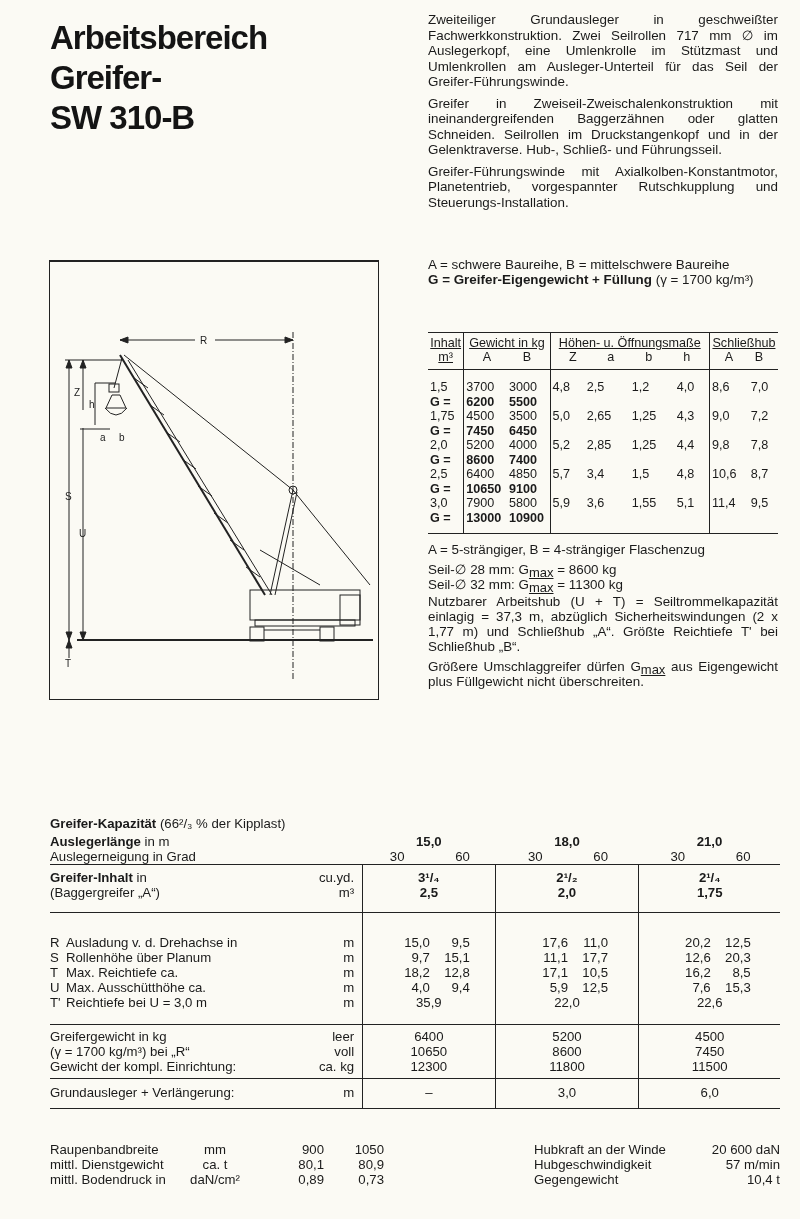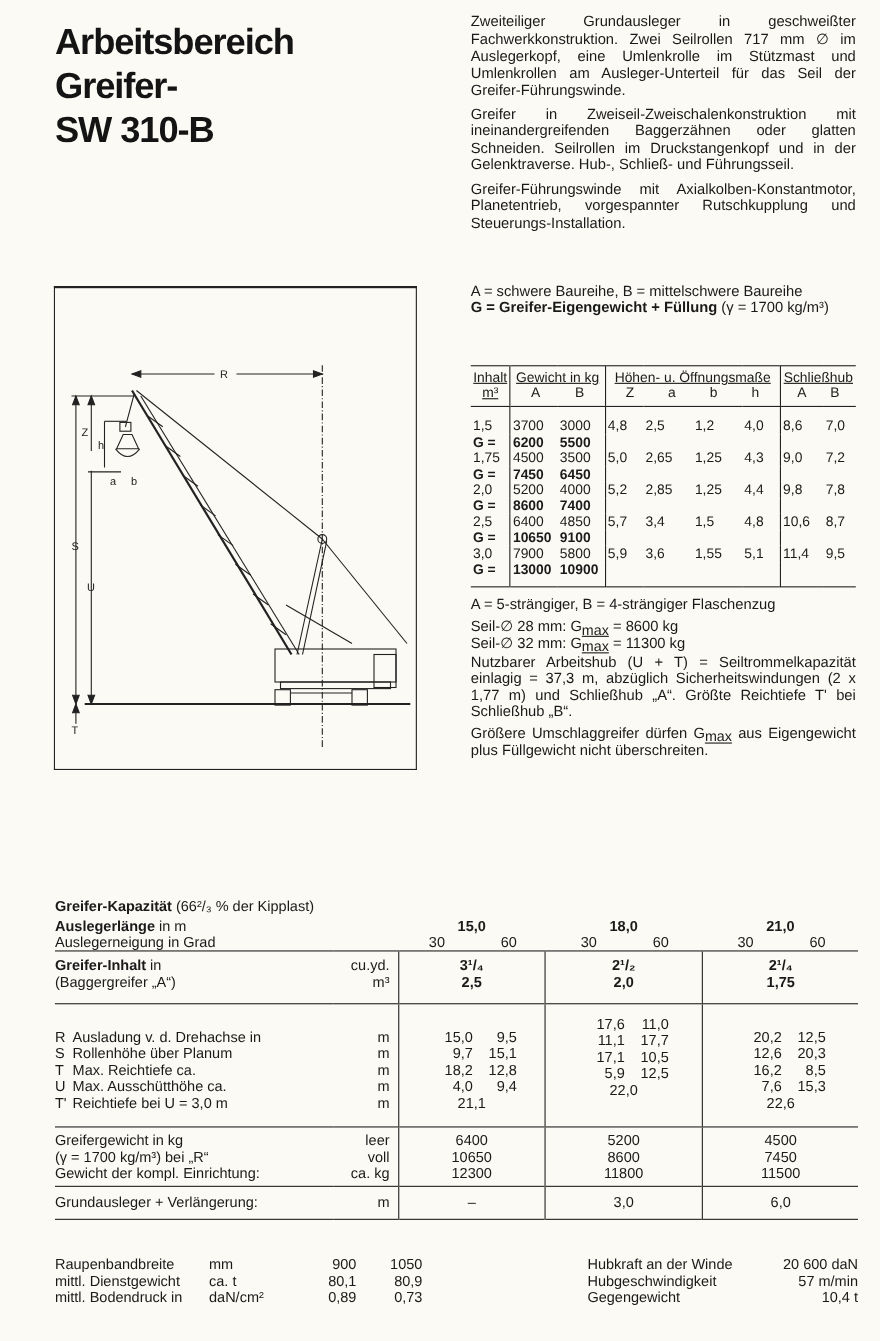--- a/index.html
+++ b/index.html
@@ -340,23 +340,23 @@
               <span>15,1</span>
             </div>
             <div class="pair">
               <span>18,2</span>
               <span>12,8</span>
             </div>
             <div class="pair">
               <span>4,0</span>
               <span>9,4</span>
             </div>
-            <div class="c">21,1</div>
+            <div class="c">35,9</div>
           </td>
-      <td id="dimc1" class="vl" style="padding-top:10px">
+      <td id="dimc1" class="vl" style="padding-top:22px">
             <div class="pair">
               <span>17,6</span>
               <span>11,0</span>
             </div>
             <div class="pair">
               <span>11,1</span>
               <span>17,7</span>
             </div>
             <div class="pair">
               <span>17,1</span>
@@ -405,21 +405,21 @@
   </tbody>
     </table>
 </div>
 
 <div class="abs foot">
   <div class="col" style="left:0">
     <div>Raupenbandbreite</div>
       <div>mittl. Dienstgewicht</div>
       <div>mittl. Bodendruck in</div>
   </div>
-  <div class="col" style="left:140px;width:50px;text-align:left">
+  <div class="col" style="left:140px;width:50px;text-align:center">
     <div>mm</div>
       <div>ca. t</div>
       <div>daN/cm²</div>
   </div>
   <div class="col" style="left:230px;width:44px;text-align:right">
     <div>900</div>
       <div>80,1</div>
       <div>0,89</div>
   </div>
   <div class="col" style="left:290px;width:44px;text-align:right">

